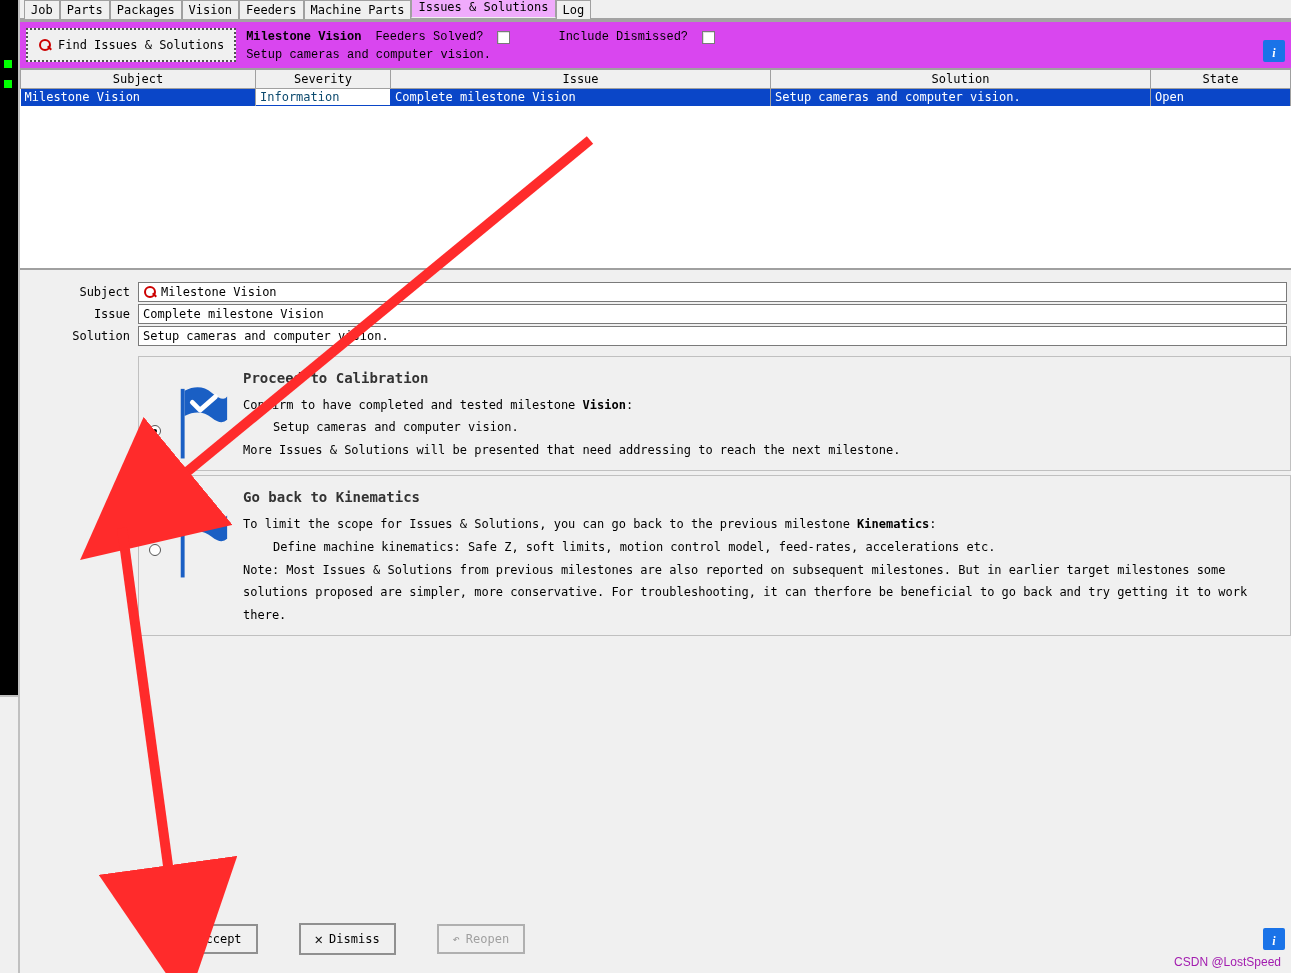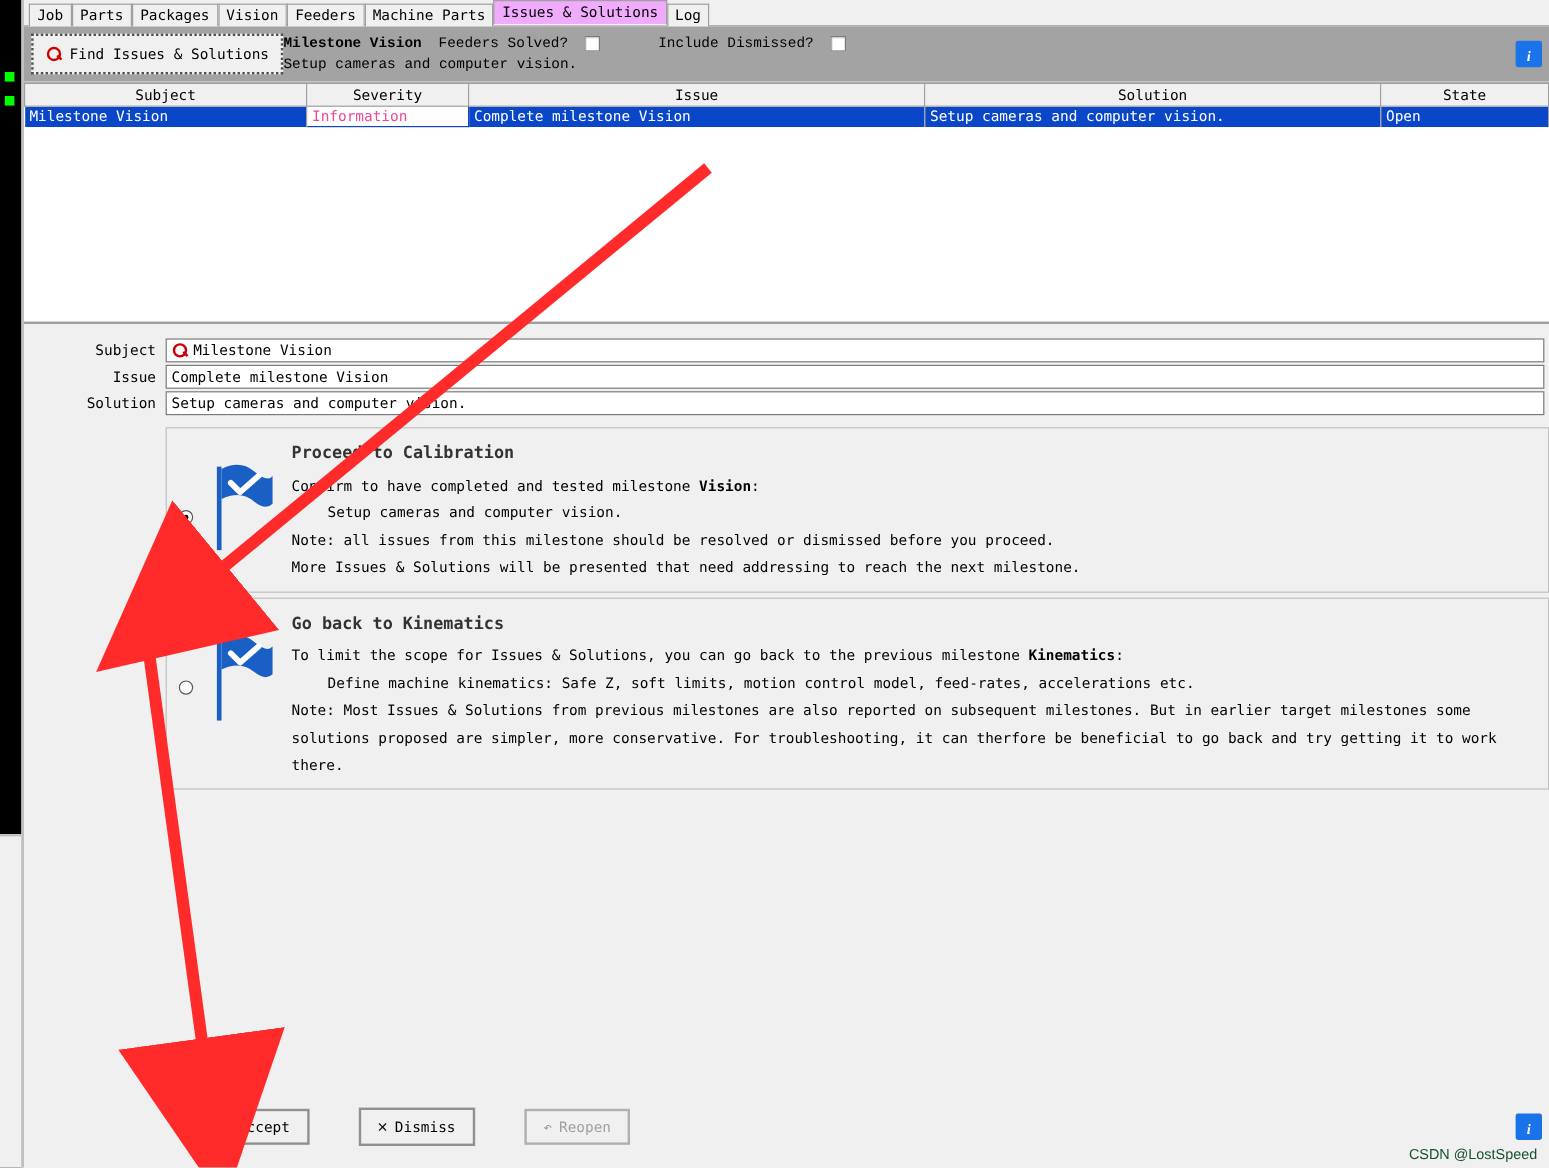--- a/index.html
+++ b/index.html
@@ -27,21 +27,21 @@
   }
   .main-area {
     position: absolute;
     left: 18px; top: 0;
     right: 0; height: 973px;
     background: #f0f0f0;
     border-left: 2px solid #c0c0c0;
   }
   .tabbar {
     display: flex;
-    border-bottom: 1px solid #a3a3a3;
+    border-bottom: 4px solid #a3a3a3;
     background: #f0f0f0;
     height: 22px;
     align-items: flex-end;
     padding-left: 4px;
   }
   .tab {
     padding: 2px 6px;
     border: 1px solid #a0a0a0;
     border-bottom: none;
     margin-right: 0px;
@@ -53,23 +53,24 @@
     top: 1px;
   }
   .tab.active {
     background: #f0abfc;
     border-bottom: 1px solid #f0f0f0;
     padding-bottom: 3px;
     top: 0;
   }
   .toolbar {
     display: flex;
-    align-items: center;
+    align-items: flex-end;
     padding: 6px 6px 6px 6px;
-    background: #a3a3a3;
+    gap: 10px;
+    background: #d946ef;
   }
   .btn {
     border: 2px solid #909090;
     background: #f0f0f0;
     padding: 4px 10px;
     display: inline-flex;
     align-items: center;
     gap: 6px;
     cursor: pointer;
     font-family: "NSimSun", monospace;
@@ -263,21 +264,21 @@
     position: absolute;
     left: 9px; top: 9px;
     width: 5px; height: 2px;
     background: #c00;
     transform: rotate(45deg);
   }
   .watermark {
     position: absolute;
     right: 10px;
     bottom: 4px;
-    color: #14532d;
+    color: #a21caf;
     font-family: sans-serif;
     font-size: 12px;
   }
   .annot-arrow {
     position: absolute;
     pointer-events: none;
     z-index: 100;
   }
   .left-strip-bottom {
     position: absolute;
@@ -341,21 +342,21 @@
       <tbody>
           <tr>
         <th>Subject</th>
         <th>Severity</th>
         <th>Issue</th>
         <th>Solution</th>
         <th>State</th>
       </tr>
       <tr class="selected">
         <td>Milestone Vision</td>
-        <td style="background:#fff;color:#ec4899;border:1px solid #0a46c8">Information</td>
+        <td style="background:#fff;color:#0c4a6e;border:1px solid #0a46c8">Information</td>
         <td>Complete milestone Vision</td>
         <td>Setup cameras and computer vision.</td>
         <td>Open</td>
       </tr>
     </tbody>
       </table>
   </div>
 
   <div class="detail-panel">
     <div class="field-row">
@@ -384,21 +385,20 @@
         <div class="radio checked"></div>
         <svg class="flag-svg" viewBox="0 0 60 80">
           <rect x="8" y="4" width="4" height="72" fill="#1a5fc4"></rect>
           <path d="M12 6 Q28 -2 40 8 Q52 18 56 12 L56 36 Q50 42 40 34 Q28 24 12 32 Z" fill="#1a5fc4"></path>
           <path d="M20 18 L28 26 L44 12" stroke="#fff" stroke-width="5" fill="none" stroke-linecap="round" stroke-linejoin="round"></path>
         </svg>
         <div class="option-content">
           <div class="heading">Proceed to Calibration</div>
           <div><span>Confirm to have completed and tested milestone </span><span class="bold">Vision</span><span>:</span></div>
           <div class="indent">Setup cameras and computer vision.</div>
-          <div>Note: all issues from this milestone should be resolved or dismissed before you proceed.</div>
           <div>More Issues &amp; Solutions will be presented that need addressing to reach the next milestone.</div>
         </div>
       </div>
 
       <div class="option-block">
         <div class="radio"></div>
         <svg class="flag-svg" viewBox="0 0 60 80">
           <rect x="8" y="4" width="4" height="72" fill="#1a5fc4"></rect>
           <path d="M12 6 Q28 -2 40 8 Q52 18 56 12 L56 36 Q50 42 40 34 Q28 24 12 32 Z" fill="#1a5fc4"></path>
           <path d="M20 18 L28 26 L44 12" stroke="#fff" stroke-width="5" fill="none" stroke-linecap="round" stroke-linejoin="round"></path>

